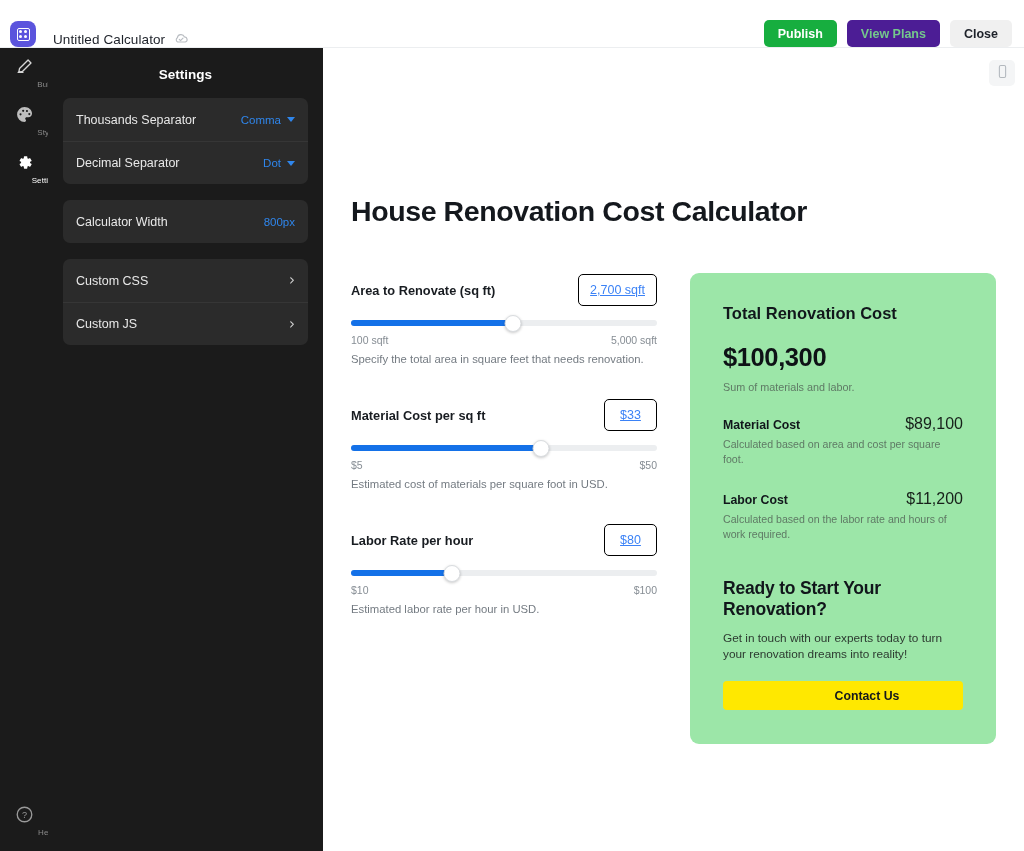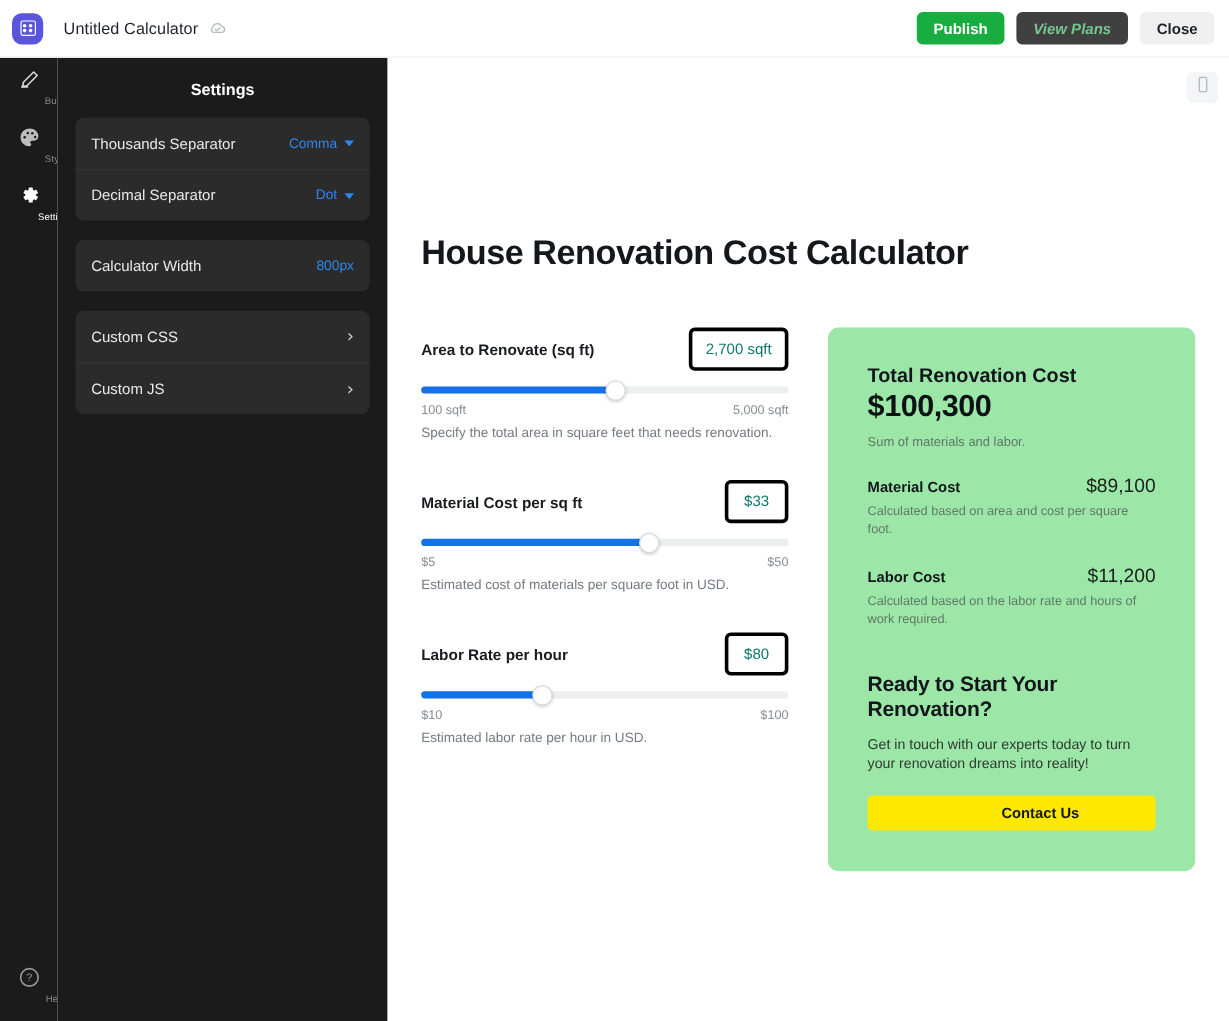--- a/index.html
+++ b/index.html
@@ -9,21 +9,21 @@
     background: #ffffff;
     overflow: hidden;
   }
 
   
   .topbar {
     position: absolute; top: 0; left: 0;
     width: 1024px; height: 48px;
     background: #ffffff;
     border-bottom: 1px solid #eceef0;
-    display: flex; align-items: center;
+    display: flex; align-items: flex-end;
     z-index: 20;
   }
   .logo {
     width: 26px; height: 26px; margin-left: 10px;
     border-radius: 8px; background: #5b54dd;
     display: flex; align-items: center; justify-content: center;
     flex: none;
   }
   .logo-glyph {
     width: 13px; height: 13px; border: 1.4px solid #fff; border-radius: 2px;
@@ -39,21 +39,21 @@
   .topbar-right {
     margin-left: auto; display: flex; align-items: center; gap: 10px;
     padding-right: 12px;
   }
   .btn {
     height: 27px; border-radius: 5px; font-size: 12.5px; font-weight: 700;
     display: flex; align-items: center; justify-content: center;
     padding: 0 14px; cursor: pointer; border: none; white-space: nowrap;
   }
   .btn-publish { background: #17ae3f; color: #fff; }
-  .btn-plans   { background: #404040; color: #74c78c; font-style: italic; }
+  .btn-plans   { background: #4c1d95; color: #74c78c; }
   .btn-close   { background: #f0f0f0; color: #1d2129; }
 
   
   .rail {
     position: absolute; top: 48px; left: 0;
     width: 48px; height: 803px;
     background: #1b1b1b;
     display: flex; flex-direction: column; align-items: center;
   }
   .rail-item {
@@ -119,23 +119,23 @@
   .fields { width: 306px; flex: none; }
 
   .field { margin-bottom: 33px; }
   .field:last-child { margin-bottom: 0; }
   .field-head {
     display: flex; align-items: center; justify-content: space-between;
     min-height: 34px; margin-bottom: 9px;
   }
   .field-label { font-size: 12.8px; font-weight: 700; color: #181c21; }
   .field-value {
-    border: 3px solid #000000; border-radius: 5px; background: #fff;
-    font-size: 12.5px; color: #0f766e; padding: 8px 11px; min-width: 53px;
-    text-align: center; cursor: text;
+    border: 1px solid #000000; border-radius: 5px; background: #fff;
+    font-size: 12.5px; color: #3b82f6; padding: 8px 11px; min-width: 53px;
+    text-align: center; cursor: text; text-decoration: underline;
   }
   .slider { position: relative; height: 14px; margin-bottom: 4px; }
   .track {
     position: absolute; top: 4px; left: 0; right: 0; height: 6px;
     background: #eceef0; border-radius: 3px;
   }
   .fill {
     position: absolute; top: 4px; left: 0; height: 6px;
     background: #1471e8; border-radius: 3px;
   }
@@ -152,21 +152,21 @@
   .field-help { font-size: 11.3px; color: #747b82; }
 
   
   .results {
     width: 306px; flex: none; background: #9ce6a8; border-radius: 9px;
     padding: 31px 33px 34px;
   }
   .res-title { font-size: 16.5px; font-weight: 700; color: #11161b; }
   .res-total {
     font-size: 25.5px; font-weight: 700; color: #0e1216;
-    letter-spacing: -.4px; margin-top: 2px;
+    letter-spacing: -.4px; margin-top: 20px;
   }
   .res-sub { font-size: 10.8px; color: #5f7a65; margin-top: 9px; }
   .res-item { margin-top: 22px; }
   .res-item-head { display: flex; justify-content: space-between; align-items: baseline; }
   .res-item-label { font-size: 12.3px; font-weight: 700; color: #11161b; }
   .res-item-val { font-size: 16px; color: #17201a; }
   .res-item-desc { font-size: 10.6px; color: #5f7a65; margin-top: 4px; line-height: 1.45; }
   .cta-title {
     font-size: 17.5px; font-weight: 700; color: #11161b;
     margin-top: 36px; line-height: 1.18; letter-spacing: -.2px;

